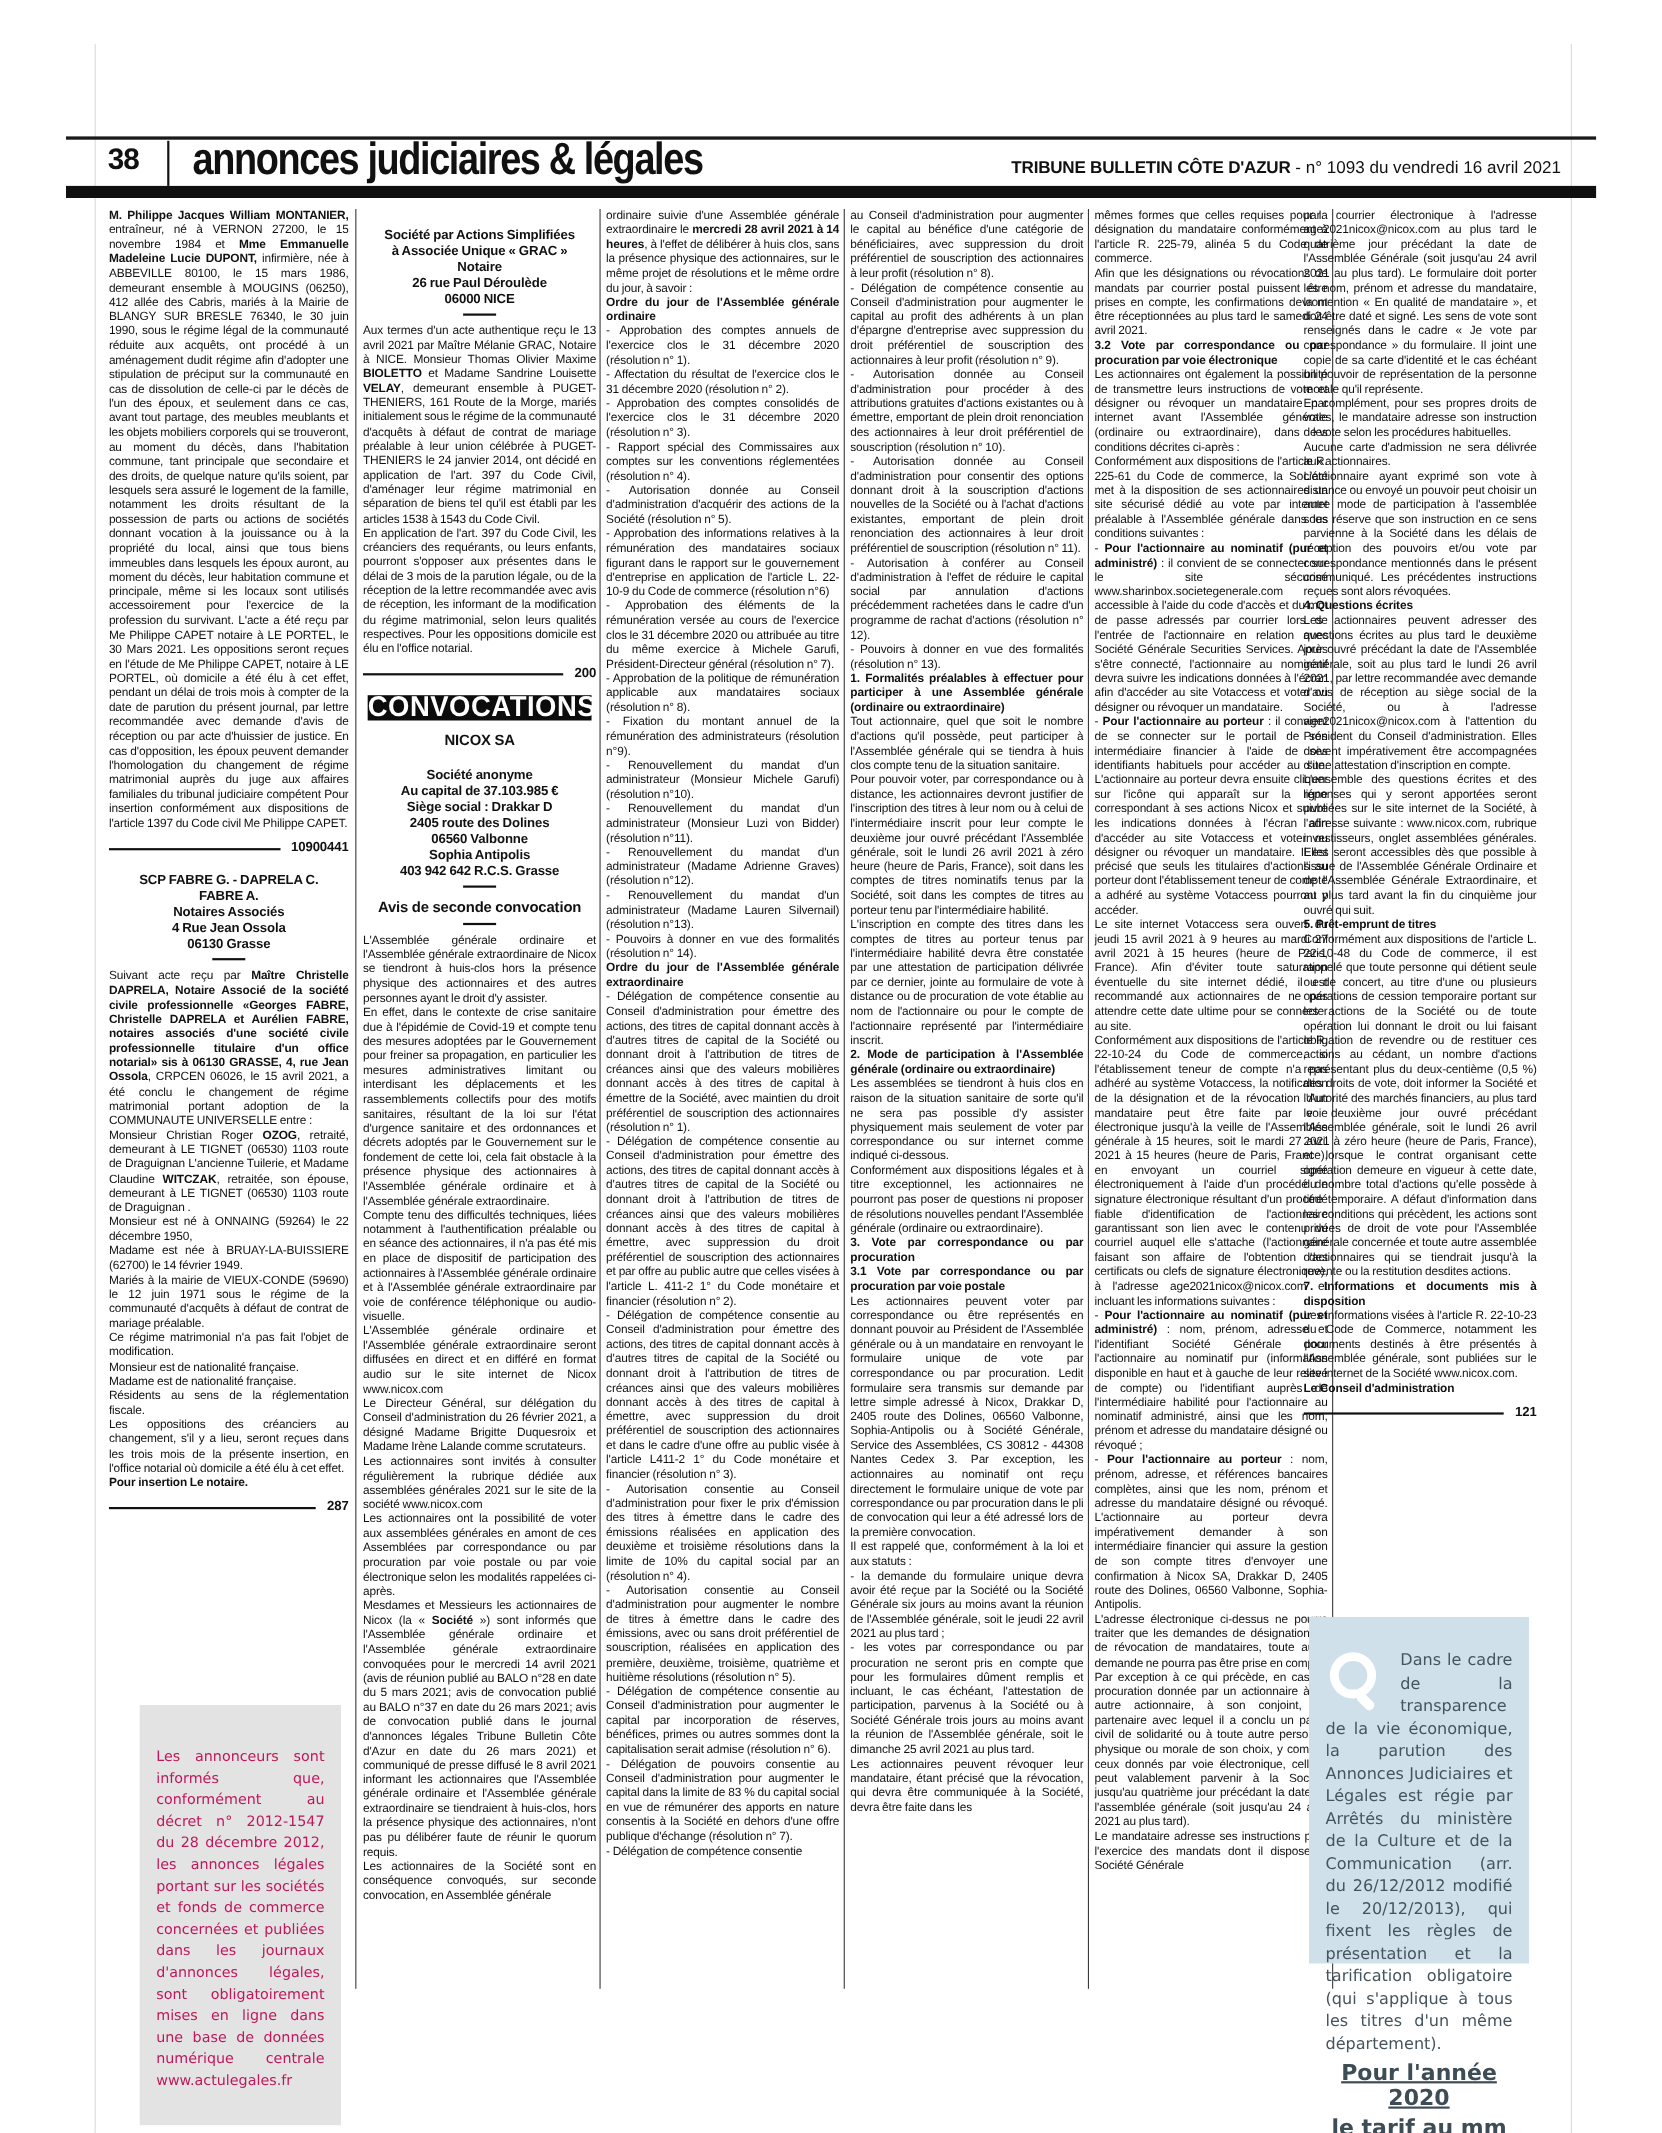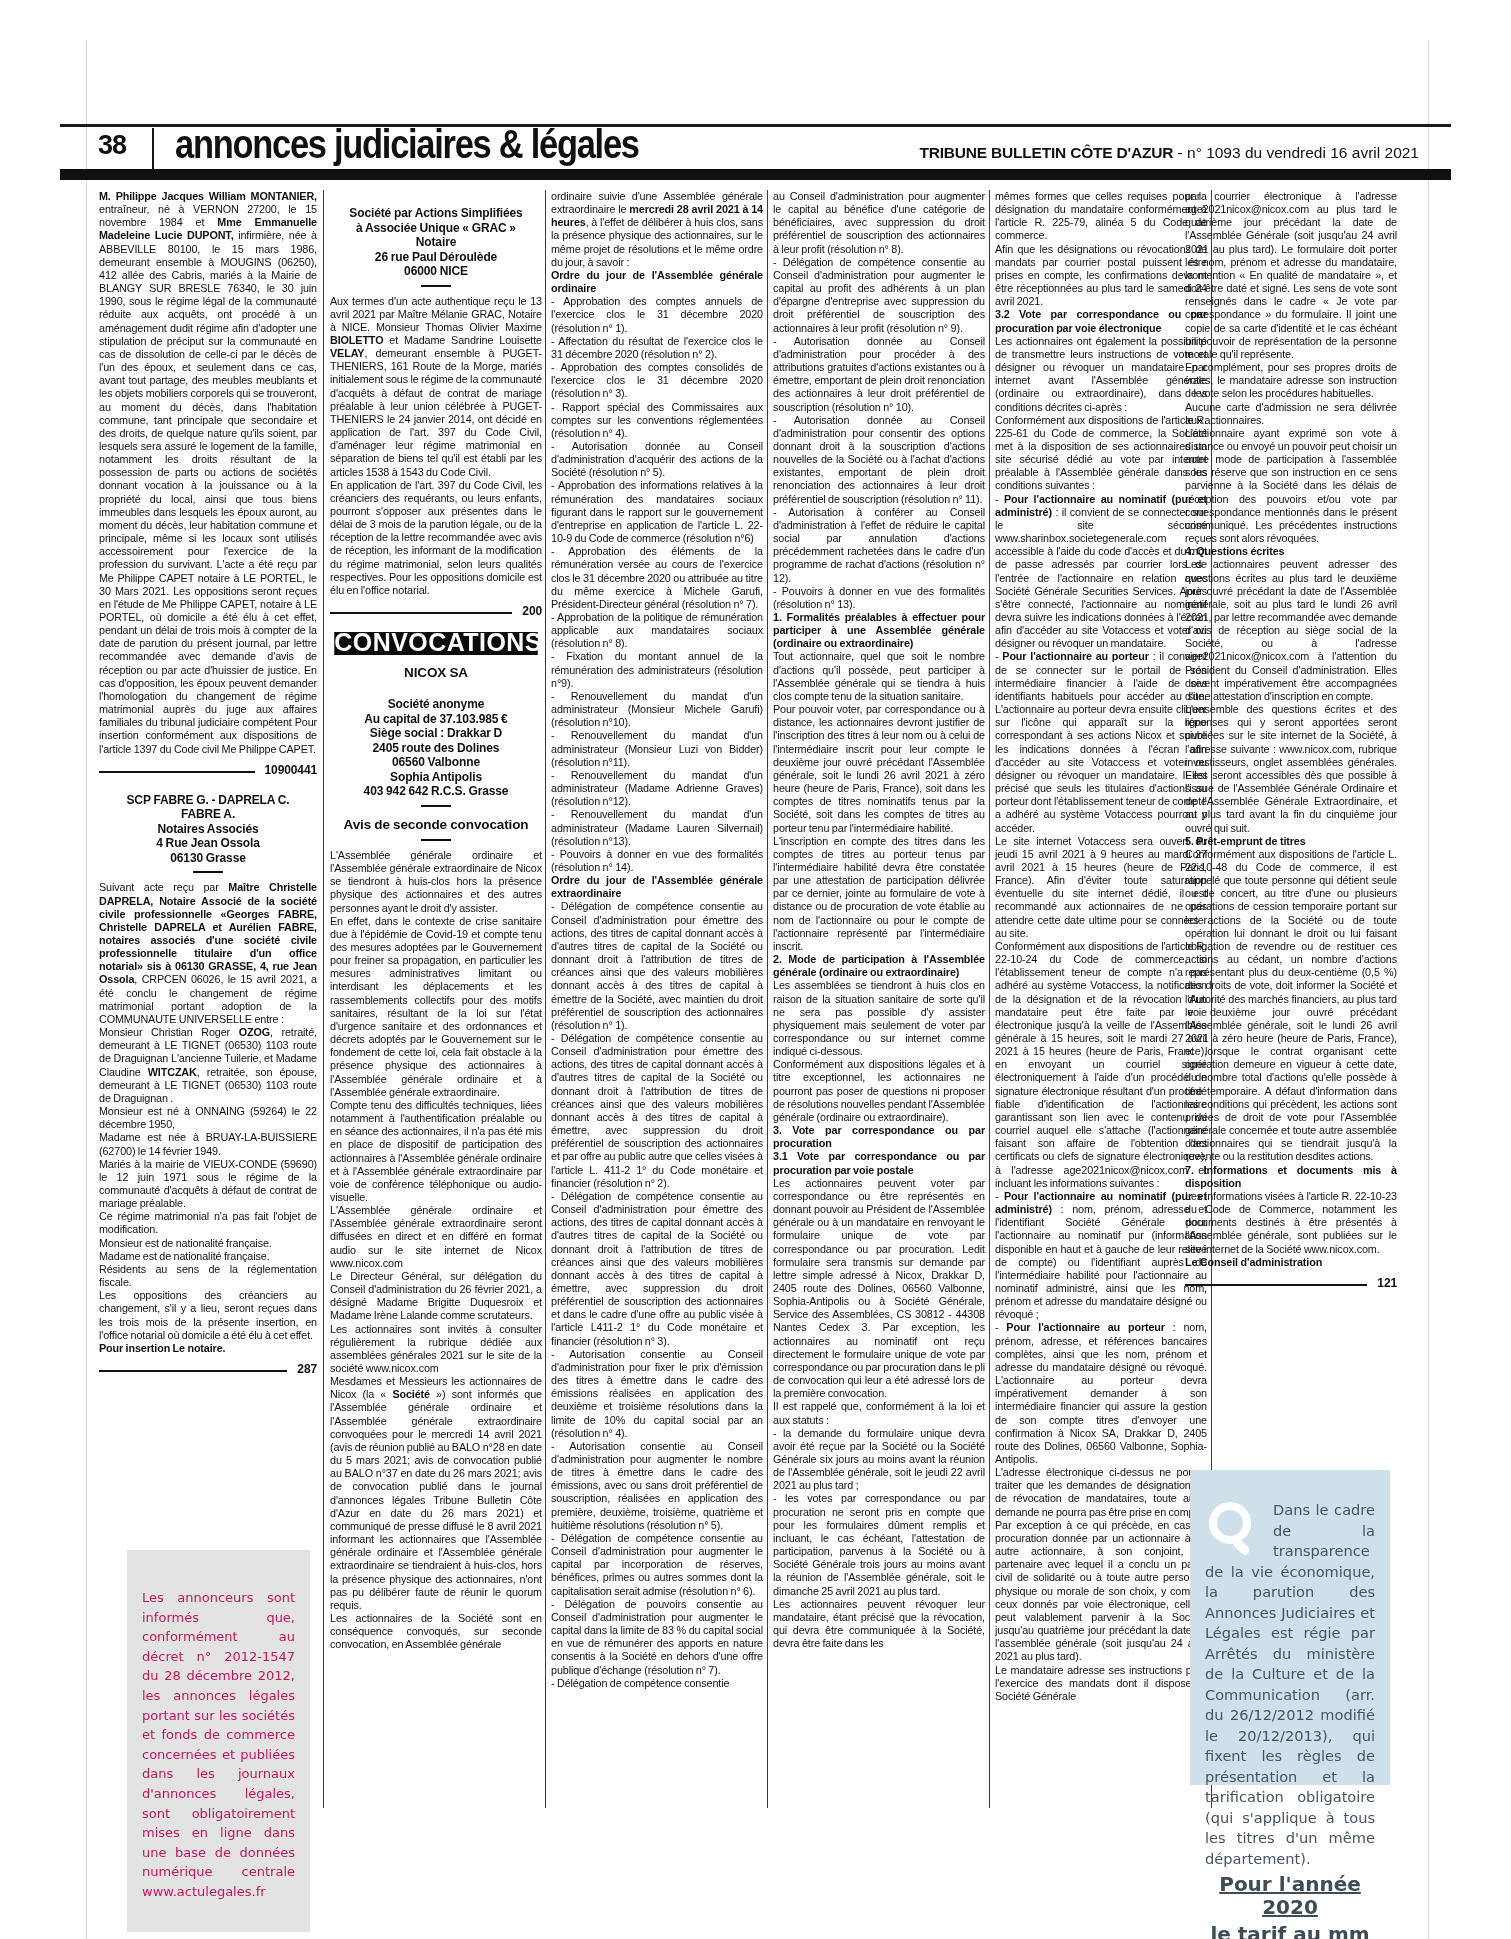--- a/index.html
+++ b/index.html
@@ -126,20 +126,21 @@
       </div>
       <div class="short-rule"></div>
       <div class="annc-lead">Avis de seconde convocation</div>
       <div class="short-rule"></div>
       <div class="para">L'Assemblée générale ordinaire et l'Assemblée générale extraordinaire de Nicox se tiendront à huis-clos hors la présence physique des actionnaires et des autres personnes ayant le droit d'y assister.</div>
       <div class="para">En effet, dans le contexte de crise sanitaire due à l'épidémie de Covid-19 et compte tenu des mesures adoptées par le Gouvernement pour freiner sa propagation, en particulier les mesures administratives limitant ou interdisant les déplacements et les rassemblements collectifs pour des motifs sanitaires, résultant de la loi sur l'état d'urgence sanitaire et des ordonnances et décrets adoptés par le Gouvernement sur le fondement de cette loi, cela fait obstacle à la présence physique des actionnaires à l'Assemblée générale ordinaire et à l'Assemblée générale extraordinaire.</div>
       <div class="para">Compte tenu des difficultés techniques, liées notamment à l'authentification préalable ou en séance des actionnaires, il n'a pas été mis en place de dispositif de participation des actionnaires à l'Assemblée générale ordinaire et à l'Assemblée générale extraordinaire par voie de conférence téléphonique ou audio-visuelle.</div>
       <div class="para">L'Assemblée générale ordinaire et l'Assemblée générale extraordinaire seront diffusées en direct et en différé en format audio sur le site internet de Nicox www.nicox.com</div>
       <div class="para">Le Directeur Général, sur délégation du Conseil d'administration du 26 février 2021, a désigné Madame Brigitte Duquesroix et Madame Irène Lalande comme scrutateurs.</div>
       <div class="para">Les actionnaires sont invités à consulter régulièrement la rubrique dédiée aux assemblées générales 2021 sur le site de la société www.nicox.com</div>
+      <div class="para">Les actionnaires ont la possibilité de voter aux assemblées générales en amont de ces Assemblées par correspondance ou par procuration par voie postale ou par voie électronique selon les modalités rappelées ci-après.</div>
       <div class="para">Mesdames et Messieurs les actionnaires de Nicox (la « <b>Société</b> ») sont informés que l'Assemblée générale ordinaire et l'Assemblée générale extraordinaire convoquées pour le mercredi 14 avril 2021 (avis de réunion publié au BALO n°28 en date du 5 mars 2021; avis de convocation publié au BALO n°37 en date du 26 mars 2021; avis de convocation publié dans le journal d'annonces légales Tribune Bulletin Côte d'Azur en date du 26 mars 2021) et communiqué de presse diffusé le 8 avril 2021 informant les actionnaires que l'Assemblée générale ordinaire et l'Assemblée générale extraordinaire se tiendraient à huis-clos, hors la présence physique des actionnaires, n'ont pas pu délibérer faute de réunir le quorum requis.</div>
       <div class="para">Les actionnaires de la Société sont en conséquence convoqués, sur seconde convocation, en Assemblée générale</div>
     </div>
   <div class="col c2">
       <div class="para">ordinaire suivie d'une Assemblée générale extraordinaire le <b>mercredi 28 avril 2021 à 14 heures</b>, à l'effet de délibérer à huis clos, sans la présence physique des actionnaires, sur le même projet de résolutions et le même ordre du jour, à savoir :</div>
       <div class="para sub">Ordre du jour de l'Assemblée générale ordinaire</div>
       <div class="para">- Approbation des comptes annuels de l'exercice clos le 31 décembre 2020 (résolution n° 1).</div>
       <div class="para">- Affectation du résultat de l'exercice clos le 31 décembre 2020 (résolution n° 2).</div>
       <div class="para">- Approbation des comptes consolidés de l'exercice clos le 31 décembre 2020 (résolution n° 3).</div>
       <div class="para">- Rapport spécial des Commissaires aux comptes sur les conventions réglementées (résolution n° 4).</div>

